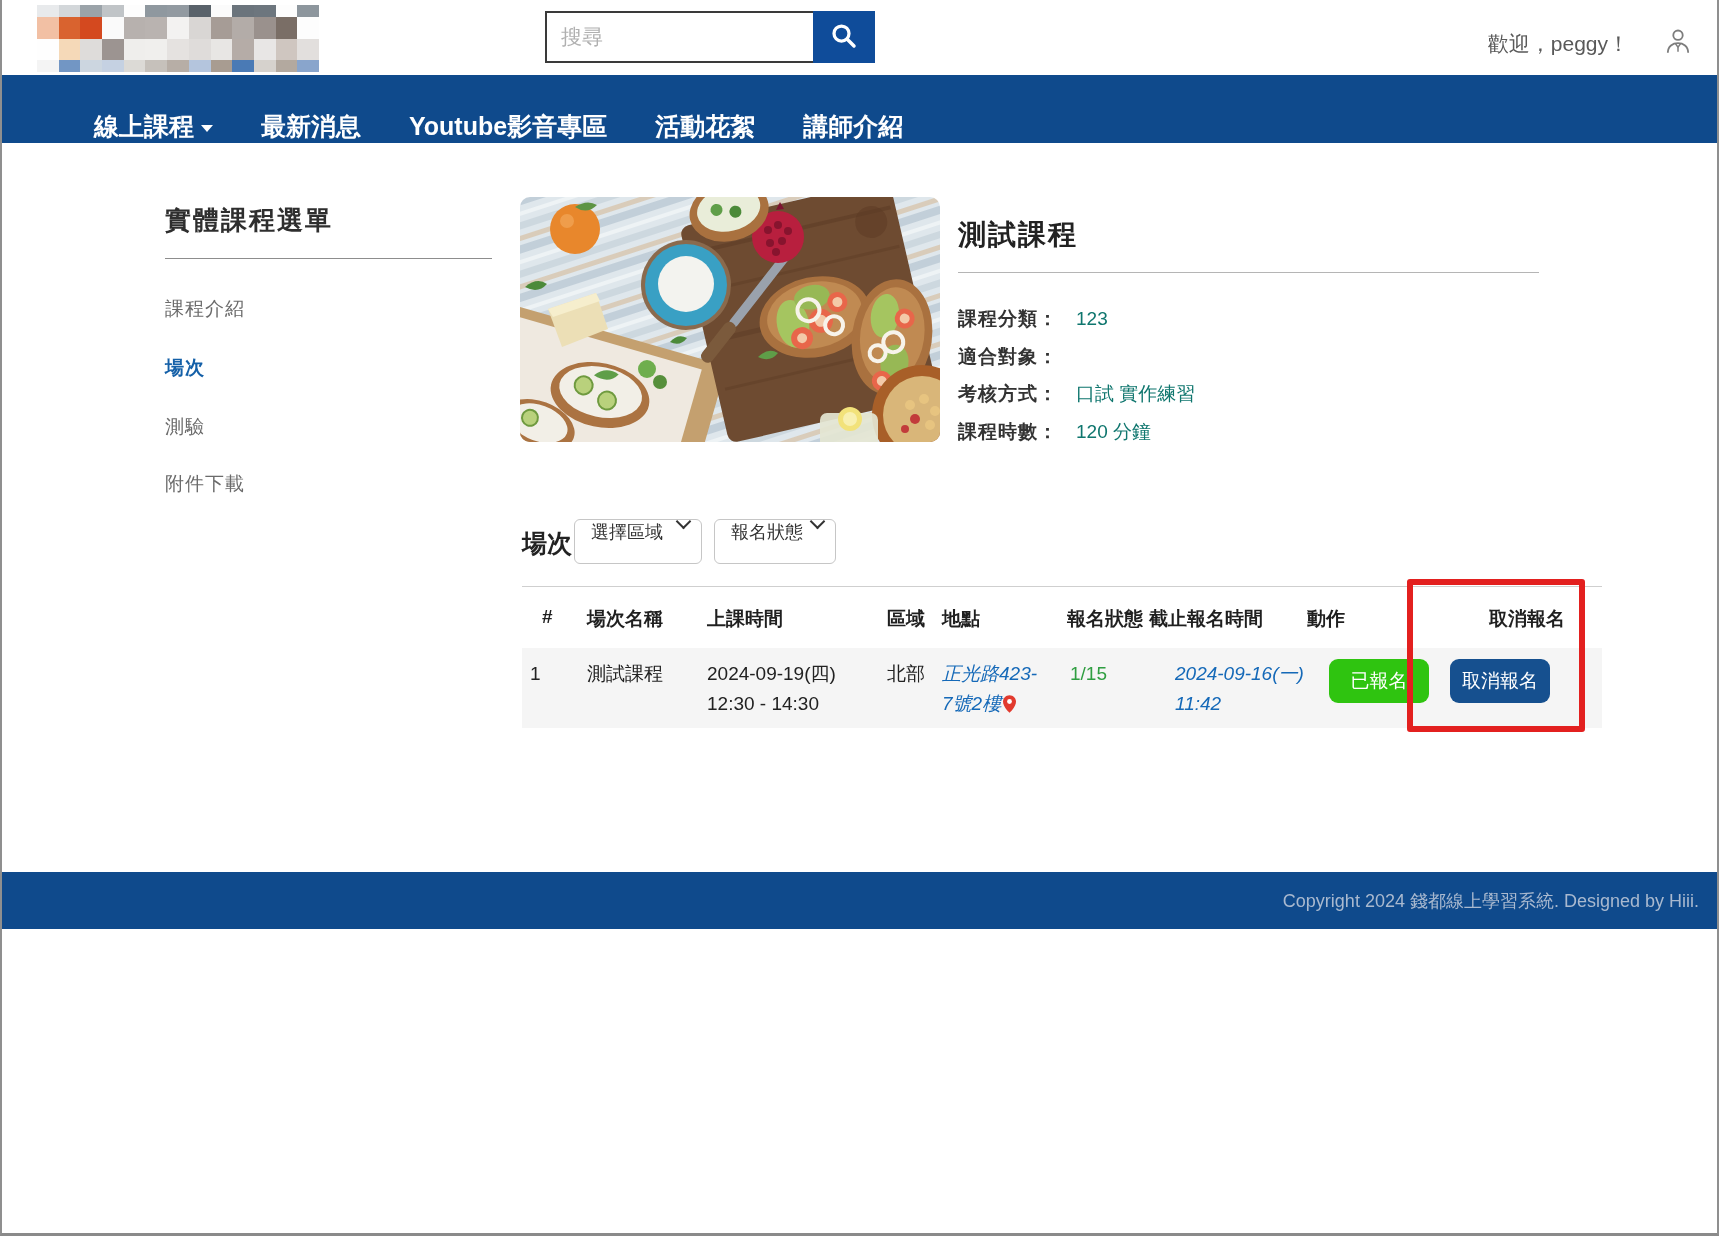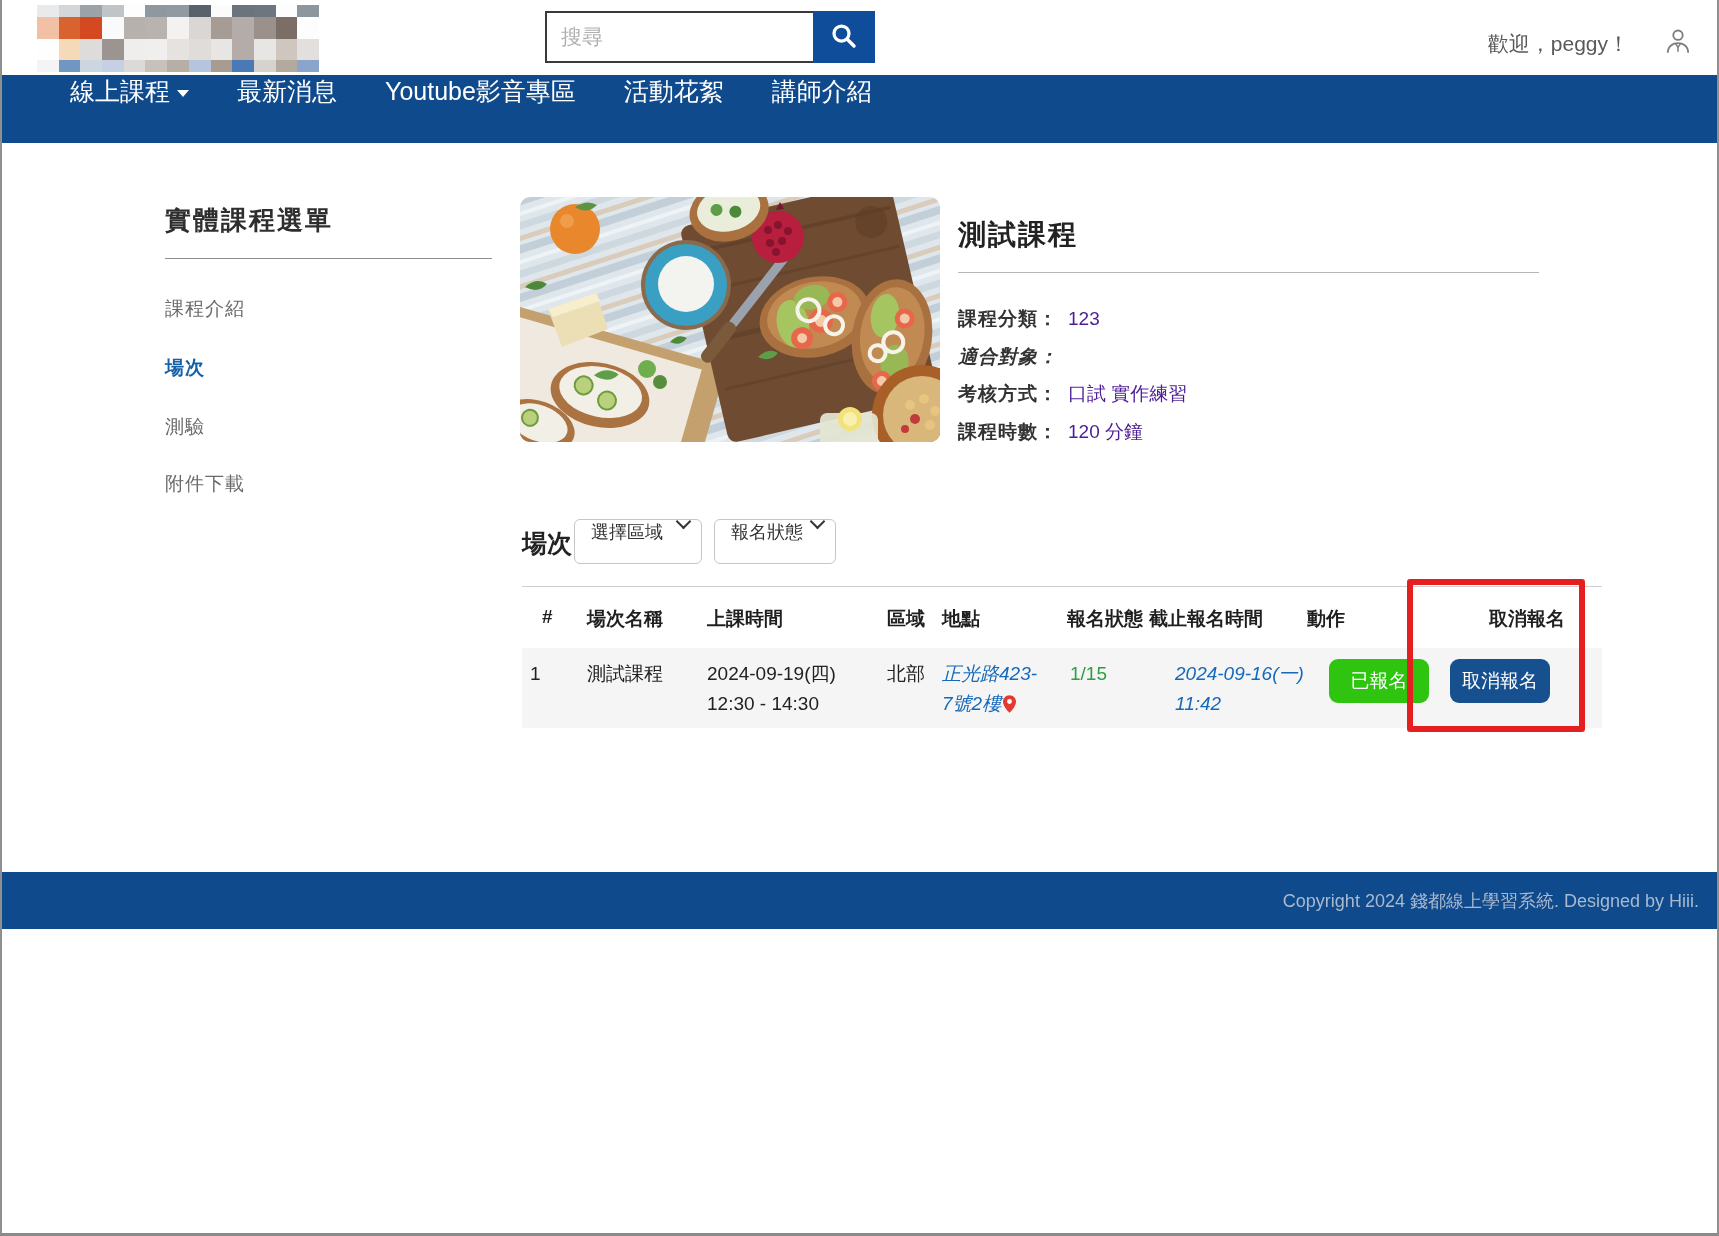--- a/index.html
+++ b/index.html
@@ -14,39 +14,39 @@
   .logo-row div{width:21.7px;height:100%;}
   .search-wrap{position:absolute;left:543px;top:11px;display:flex;}
   .search-input{width:268px;height:52px;border:2px solid #3a3a3a;border-right:none;box-sizing:border-box;
                 font-size:21px;padding:0 14px;color:#333;outline:none;font-family:inherit;}
   .search-input::placeholder{color:#b0b0b0;}
   .search-btn{width:62px;height:52px;background:#0f4c9a;border:none;display:flex;align-items:center;justify-content:center;cursor:pointer;}
   .greeting{position:absolute;right:88px;top:30px;font-size:21px;color:#595959;}
   .user-ico{position:absolute;right:24px;top:26px;width:30px;height:30px;}
 
   
-  .nav{position:absolute;left:0;top:75px;width:100%;height:68px;background:#0f4a8c;display:flex;align-items:flex-start;gap:48px;padding-left:68px;box-sizing:border-box;}
+  .nav{position:absolute;left:0;top:75px;width:100%;height:68px;background:#0f4a8c;display:flex;align-items:flex-end;gap:48px;padding-left:92px;box-sizing:border-box;font-weight:bold;}
   .nav-item{color:#fff;font-size:25px;cursor:pointer;display:flex;align-items:center;gap:7px;white-space:nowrap;}
   .caret{width:0;height:0;border-left:6px solid transparent;border-right:6px solid transparent;border-top:7px solid #fff;margin-top:4px;}
 
   
   .sb-title{position:absolute;left:163px;top:203px;font-size:26px;font-weight:bold;color:#2e2e2e;letter-spacing:2px;}
   .sb-hr{position:absolute;left:163px;top:258px;width:327px;border-top:1px solid #8d8d8d;}
   .sb-item{position:absolute;left:163px;font-size:19px;color:#6b6b6b;cursor:pointer;letter-spacing:1px;}
   .sb-item.active{color:#1460a8;font-weight:bold;}
   .sb-0{top:296px;} .sb-1{top:355px;} .sb-2{top:414px;} .sb-3{top:471px;}
 
   
   .course-img{position:absolute;left:518px;top:197px;width:420px;height:245px;}
   .course-title{position:absolute;left:956px;top:216px;font-size:28px;font-weight:bold;color:#222;letter-spacing:2px;}
   .course-hr{position:absolute;left:956px;top:272px;width:581px;border-top:1px solid #b5b5b5;}
   .detail{position:absolute;left:956px;font-size:19px;white-space:nowrap;}
   .detail .lbl{font-weight:bold;color:#333;letter-spacing:1px;}
-  .detail .val{color:#4c1d95;margin-left:10px;}
-  .d-0{top:306px;} .d-1{top:344px;font-style:italic;} .d-2{top:381px;} .d-3{top:419px;}
+  .detail .val{color:#0f766e;margin-left:18px;}
+  .d-0{top:306px;} .d-1{top:344px;} .d-2{top:381px;} .d-3{top:419px;}
 
   
   .sess-label{position:absolute;left:520px;top:527px;font-size:25px;font-weight:bold;color:#222;}
   .filter{position:absolute;top:519px;height:45px;border:1px solid #c6c6c6;border-radius:6px;background:#fff;
           display:flex;align-items:flex-start;justify-content:space-between;padding:0 12px 0 16px;box-sizing:border-box;
           font-size:18px;color:#333;cursor:pointer;}
   .f-0{left:572px;width:128px;} .f-1{left:712px;width:122px;}
   .chev{width:9px;height:9px;border-right:2px solid #333;border-bottom:2px solid #333;transform:rotate(45deg);margin-top:-4px;}
 
   

